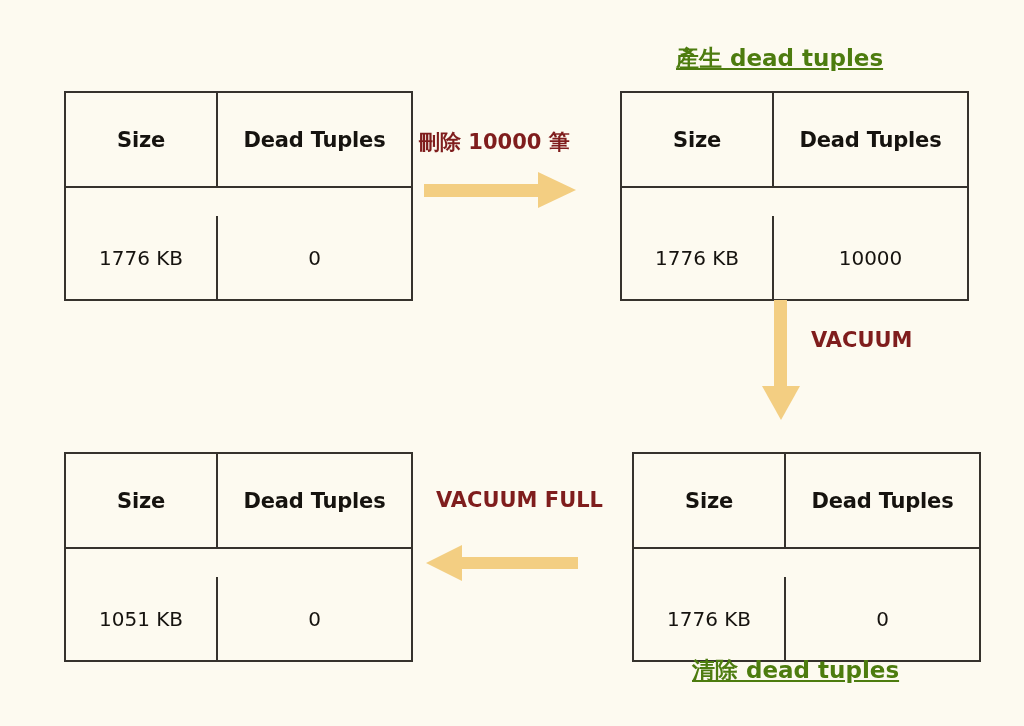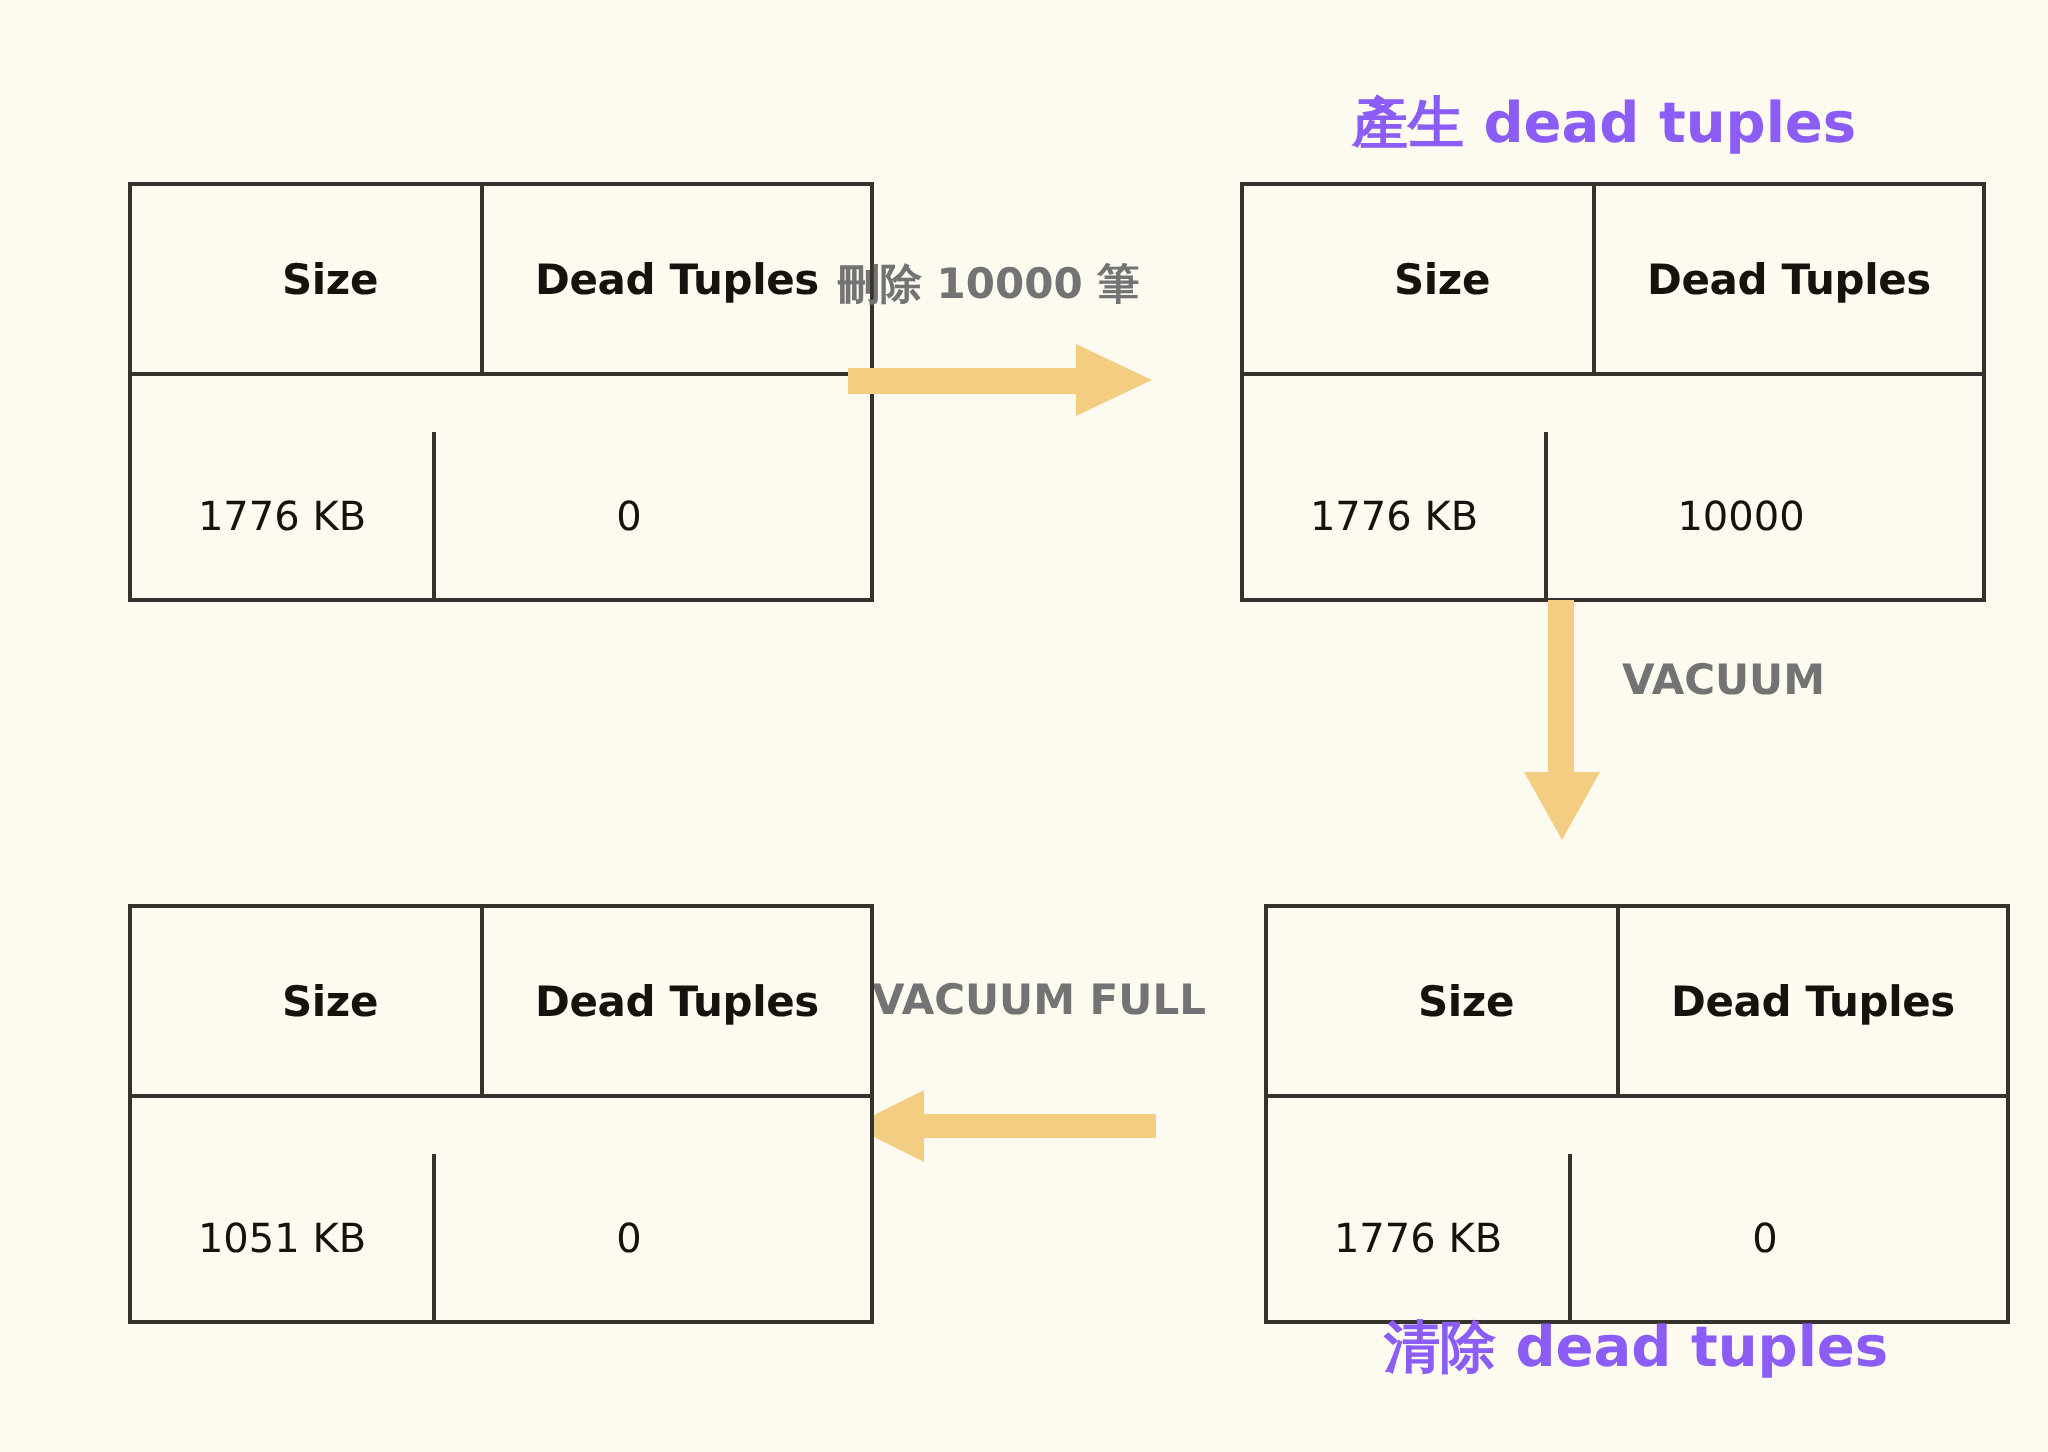--- a/index.html
+++ b/index.html
@@ -28,21 +28,20 @@
     border-collapse: collapse;
     background: #FDFAF0;
     box-sizing: border-box;
   }
   .tbl .row {
     display: flex;
     box-sizing: border-box;
   }
   .tbl .row.head {
     border-bottom: 2px solid #36322D;
-    padding-left: 24px;
   }
   .tbl .cell {
     box-sizing: border-box;
     display: flex;
     align-items: center;
     justify-content: center;
     color: #16130F;
     text-align: center;
   }
   .tbl .cell.c0 {
@@ -65,33 +64,34 @@
   .tbl .row.body { height: 83px; margin-top: 28px; }
 
   #table-initial    { left: 64px;  top: 91px; }
   #table-after-delete { left: 620px; top: 91px; }
   #table-after-vacuum { left: 632px; top: 452px; }
   #table-after-vacuum-full { left: 64px;  top: 452px; }
 
   
   .caption {
     position: absolute;
-    color: #8b5cf6;
+    color: #4d7c0f;
     font-weight: bold;
-    font-size: 28px;
+    font-size: 23px;
     white-space: nowrap;
+    text-decoration: underline;
   }
   #caption-generate-dead-tuples { left: 676px; top: 43px; }
   #caption-clear-dead-tuples    { left: 692px; top: 655px; }
   #caption-release-disk-space   { left: 127px; top: 655px; }
 
   
   .arrow-label {
     position: absolute;
-    color: #737373;
+    color: #7f1d1d;
     font-weight: bold;
     font-size: 21px;
     white-space: nowrap;
   }
   #label-delete-rows  { left: 419px; top: 128px; }
   #label-vacuum       { left: 811px; top: 328px; }
   #label-vacuum-full  { left: 436px; top: 488px; }
 
   
   .arrow { position: absolute; }

